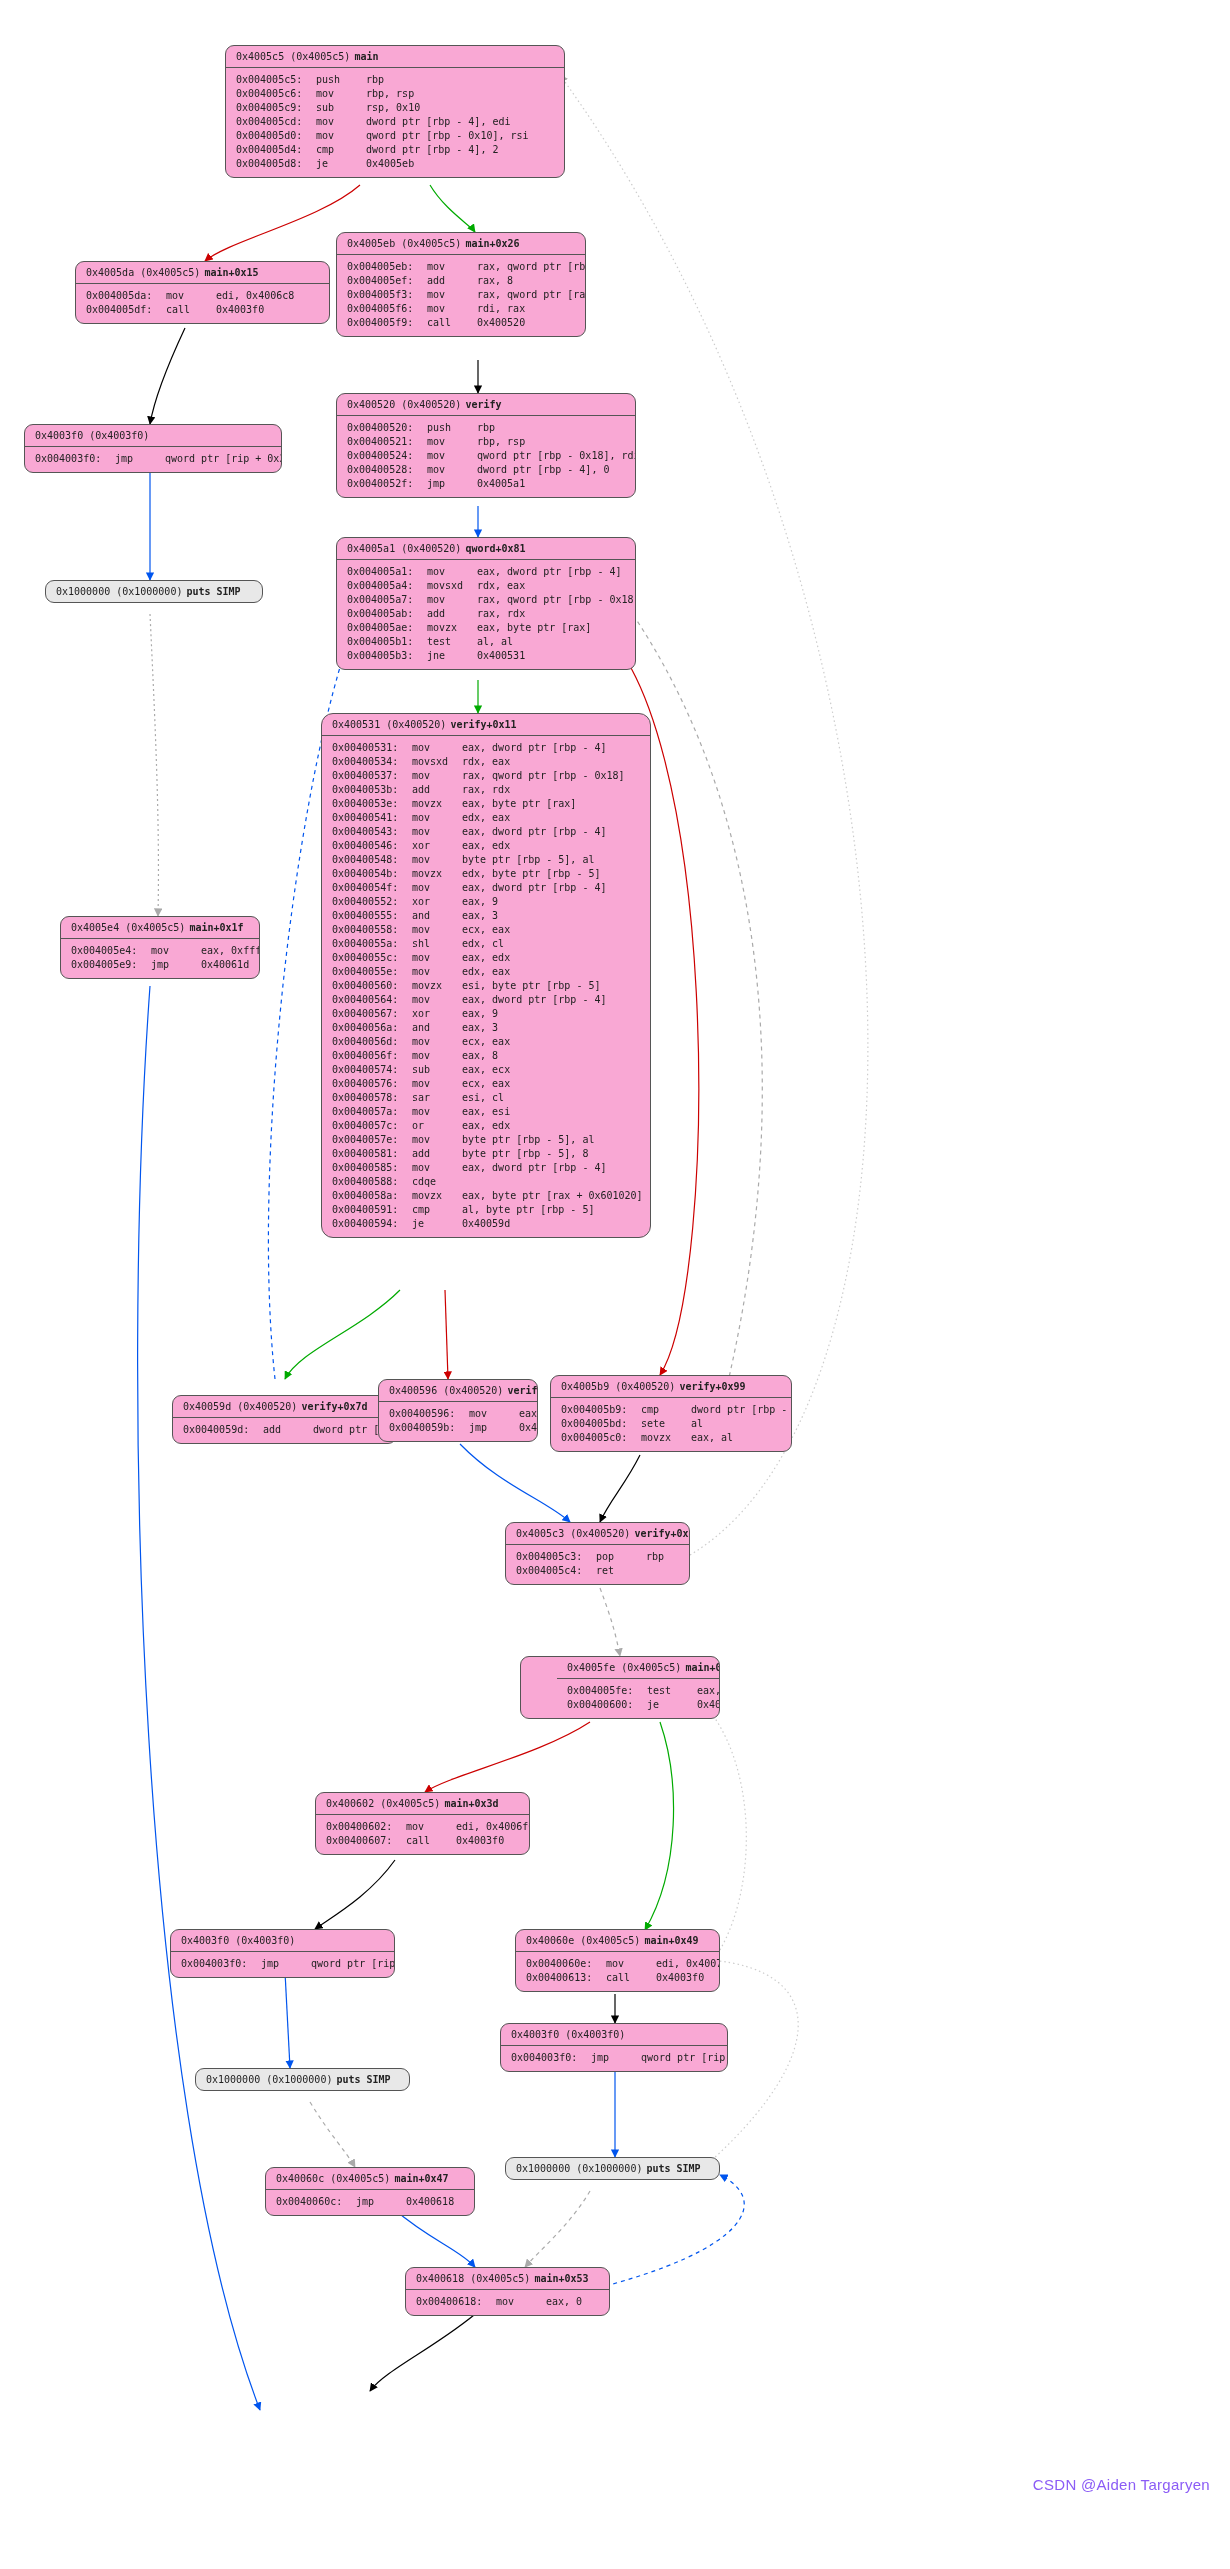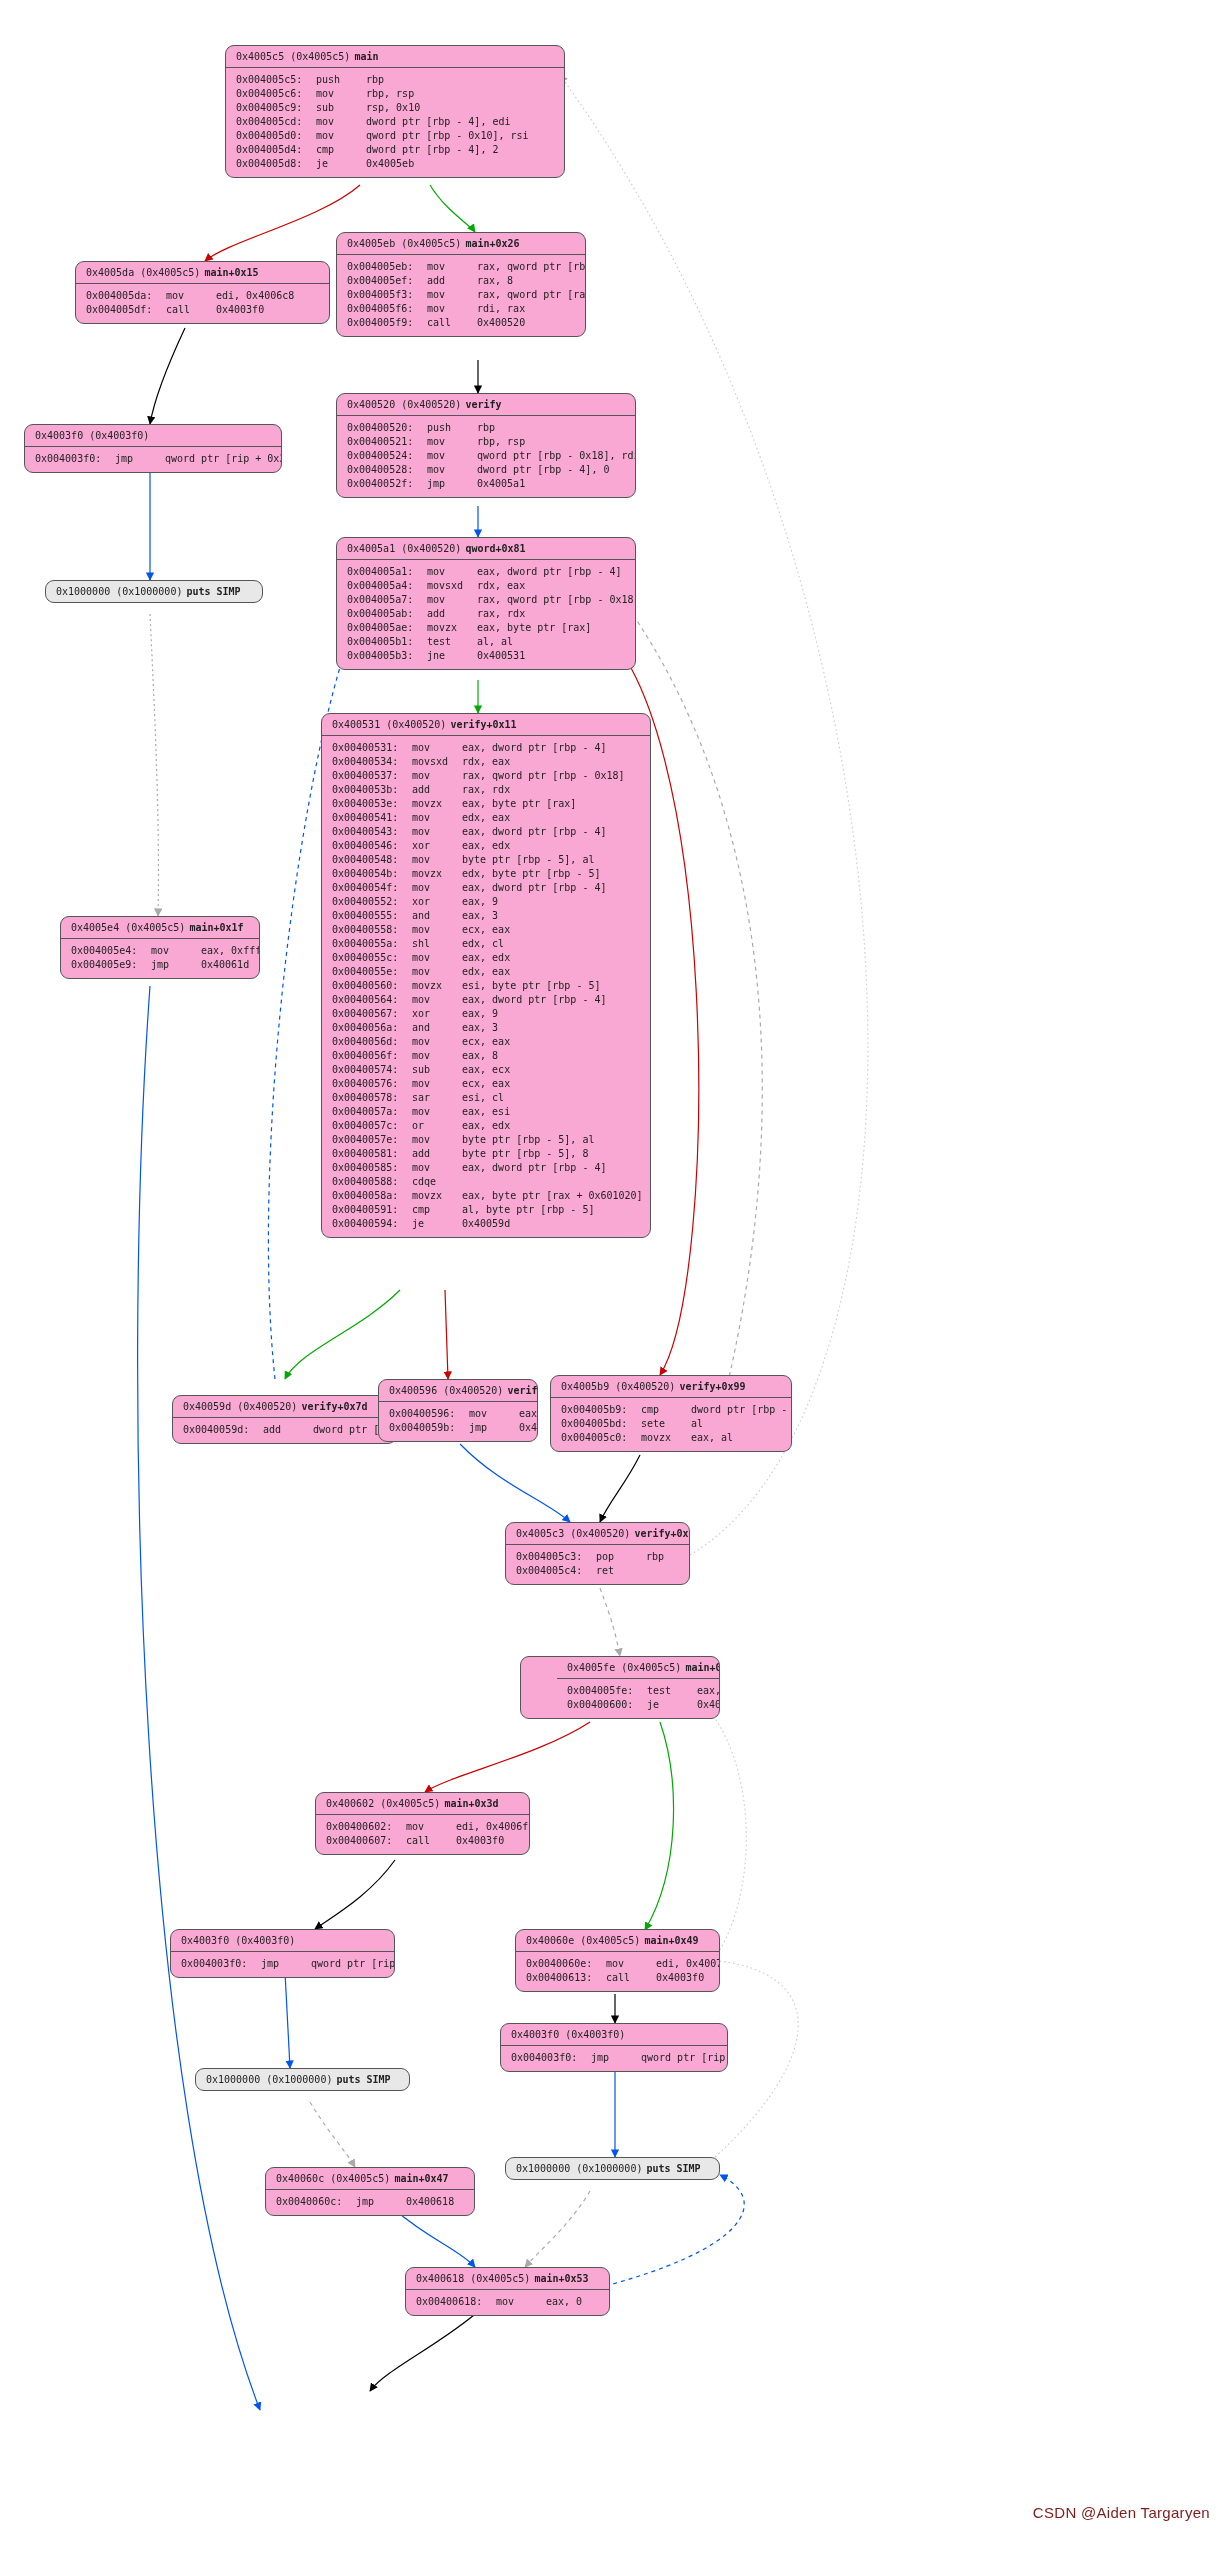--- a/index.html
+++ b/index.html
@@ -8,21 +8,21 @@
   .node{position:absolute;border:1px solid #555;border-radius:9px;background:#f9a8d4;overflow:hidden;box-sizing:border-box}
   .node.stub{background:#e8e8e8}
   .node .title{border-bottom:1px solid #555;padding:5px 10px;white-space:nowrap;font-weight:400}
   .node .title .addr{display:inline}
   .node .title .fn{font-weight:700;margin-left:4px}
   .node .body{padding:5px 0 6px 10px;white-space:pre;line-height:14px}
   .ins{display:block;white-space:pre}
   .ins .a{display:inline-block;width:80px}
   .ins .m{display:inline-block;width:50px}
   .node.stub .title{border-bottom:none}
-  .watermark{position:absolute;right:20px;bottom:48px;color:#7f1d1d;font-family:Arial,Helvetica,sans-serif;font-size:15px;letter-spacing:.3px}
+  .watermark{position:absolute;right:20px;bottom:76px;color:#8b5cf6;font-family:Arial,Helvetica,sans-serif;font-size:15px;letter-spacing:.3px}
 </style>
 </head>
 <body>
 <div id="stage">
 <svg class="edges">
   <defs>
     <marker id="ar-black" viewBox="0 0 10 10" refX="9" refY="5" markerWidth="7" markerHeight="7" orient="auto-start-reverse">
           <path d="M0,0 L10,5 L0,10 z" fill="#000"></path>
         </marker>
     <marker id="ar-red" viewBox="0 0 10 10" refX="9" refY="5" markerWidth="7" markerHeight="7" orient="auto-start-reverse">
@@ -129,21 +129,21 @@
       <div class="body"><span class="ins"><span class="a">0x004005eb:</span><span class="m">mov</span><span class="o">rax, qword ptr [rbp - 0x10]</span></span><span class="ins"><span class="a">0x004005ef:</span><span class="m">add</span><span class="o">rax, 8</span></span><span class="ins"><span class="a">0x004005f3:</span><span class="m">mov</span><span class="o">rax, qword ptr [rax]</span></span><span class="ins"><span class="a">0x004005f6:</span><span class="m">mov</span><span class="o">rdi, rax</span></span><span class="ins"><span class="a">0x004005f9:</span><span class="m">call</span><span class="o">0x400520</span></span></div>
     </div>
     <div class="node" style="left: 336px; top: 393px; width: 300px;">
       <div class="title"><span class="addr">0x400520 (0x400520)</span><span class="fn">verify</span></div>
       <div class="body"><span class="ins"><span class="a">0x00400520:</span><span class="m">push</span><span class="o">rbp</span></span><span class="ins"><span class="a">0x00400521:</span><span class="m">mov</span><span class="o">rbp, rsp</span></span><span class="ins"><span class="a">0x00400524:</span><span class="m">mov</span><span class="o">qword ptr [rbp - 0x18], rdi</span></span><span class="ins"><span class="a">0x00400528:</span><span class="m">mov</span><span class="o">dword ptr [rbp - 4], 0</span></span><span class="ins"><span class="a">0x0040052f:</span><span class="m">jmp</span><span class="o">0x4005a1</span></span></div>
     </div>
     <div class="node" style="left: 336px; top: 537px; width: 300px;">
       <div class="title"><span class="addr">0x4005a1 (0x400520)</span><span class="fn">qword+0x81</span></div>
       <div class="body"><span class="ins"><span class="a">0x004005a1:</span><span class="m">mov</span><span class="o">eax, dword ptr [rbp - 4]</span></span><span class="ins"><span class="a">0x004005a4:</span><span class="m">movsxd</span><span class="o">rdx, eax</span></span><span class="ins"><span class="a">0x004005a7:</span><span class="m">mov</span><span class="o">rax, qword ptr [rbp - 0x18]</span></span><span class="ins"><span class="a">0x004005ab:</span><span class="m">add</span><span class="o">rax, rdx</span></span><span class="ins"><span class="a">0x004005ae:</span><span class="m">movzx</span><span class="o">eax, byte ptr [rax]</span></span><span class="ins"><span class="a">0x004005b1:</span><span class="m">test</span><span class="o">al, al</span></span><span class="ins"><span class="a">0x004005b3:</span><span class="m">jne</span><span class="o">0x400531</span></span></div>
     </div>
-    <div class="node" style="left: 321px; top: 713px; width: 330px;">
+    <div class="node" style="left: 321px; top: 713px; width: 330px; border-radius: 12px;">
       <div class="title"><span class="addr">0x400531 (0x400520)</span><span class="fn">verify+0x11</span></div>
       <div class="body"><span class="ins"><span class="a">0x00400531:</span><span class="m">mov</span><span class="o">eax, dword ptr [rbp - 4]</span></span><span class="ins"><span class="a">0x00400534:</span><span class="m">movsxd</span><span class="o">rdx, eax</span></span><span class="ins"><span class="a">0x00400537:</span><span class="m">mov</span><span class="o">rax, qword ptr [rbp - 0x18]</span></span><span class="ins"><span class="a">0x0040053b:</span><span class="m">add</span><span class="o">rax, rdx</span></span><span class="ins"><span class="a">0x0040053e:</span><span class="m">movzx</span><span class="o">eax, byte ptr [rax]</span></span><span class="ins"><span class="a">0x00400541:</span><span class="m">mov</span><span class="o">edx, eax</span></span><span class="ins"><span class="a">0x00400543:</span><span class="m">mov</span><span class="o">eax, dword ptr [rbp - 4]</span></span><span class="ins"><span class="a">0x00400546:</span><span class="m">xor</span><span class="o">eax, edx</span></span><span class="ins"><span class="a">0x00400548:</span><span class="m">mov</span><span class="o">byte ptr [rbp - 5], al</span></span><span class="ins"><span class="a">0x0040054b:</span><span class="m">movzx</span><span class="o">edx, byte ptr [rbp - 5]</span></span><span class="ins"><span class="a">0x0040054f:</span><span class="m">mov</span><span class="o">eax, dword ptr [rbp - 4]</span></span><span class="ins"><span class="a">0x00400552:</span><span class="m">xor</span><span class="o">eax, 9</span></span><span class="ins"><span class="a">0x00400555:</span><span class="m">and</span><span class="o">eax, 3</span></span><span class="ins"><span class="a">0x00400558:</span><span class="m">mov</span><span class="o">ecx, eax</span></span><span class="ins"><span class="a">0x0040055a:</span><span class="m">shl</span><span class="o">edx, cl</span></span><span class="ins"><span class="a">0x0040055c:</span><span class="m">mov</span><span class="o">eax, edx</span></span><span class="ins"><span class="a">0x0040055e:</span><span class="m">mov</span><span class="o">edx, eax</span></span><span class="ins"><span class="a">0x00400560:</span><span class="m">movzx</span><span class="o">esi, byte ptr [rbp - 5]</span></span><span class="ins"><span class="a">0x00400564:</span><span class="m">mov</span><span class="o">eax, dword ptr [rbp - 4]</span></span><span class="ins"><span class="a">0x00400567:</span><span class="m">xor</span><span class="o">eax, 9</span></span><span class="ins"><span class="a">0x0040056a:</span><span class="m">and</span><span class="o">eax, 3</span></span><span class="ins"><span class="a">0x0040056d:</span><span class="m">mov</span><span class="o">ecx, eax</span></span><span class="ins"><span class="a">0x0040056f:</span><span class="m">mov</span><span class="o">eax, 8</span></span><span class="ins"><span class="a">0x00400574:</span><span class="m">sub</span><span class="o">eax, ecx</span></span><span class="ins"><span class="a">0x00400576:</span><span class="m">mov</span><span class="o">ecx, eax</span></span><span class="ins"><span class="a">0x00400578:</span><span class="m">sar</span><span class="o">esi, cl</span></span><span class="ins"><span class="a">0x0040057a:</span><span class="m">mov</span><span class="o">eax, esi</span></span><span class="ins"><span class="a">0x0040057c:</span><span class="m">or</span><span class="o">eax, edx</span></span><span class="ins"><span class="a">0x0040057e:</span><span class="m">mov</span><span class="o">byte ptr [rbp - 5], al</span></span><span class="ins"><span class="a">0x00400581:</span><span class="m">add</span><span class="o">byte ptr [rbp - 5], 8</span></span><span class="ins"><span class="a">0x00400585:</span><span class="m">mov</span><span class="o">eax, dword ptr [rbp - 4]</span></span><span class="ins"><span class="a">0x00400588:</span><span class="m">cdqe</span><span class="o"></span></span><span class="ins"><span class="a">0x0040058a:</span><span class="m">movzx</span><span class="o">eax, byte ptr [rax + 0x601020]</span></span><span class="ins"><span class="a">0x00400591:</span><span class="m">cmp</span><span class="o">al, byte ptr [rbp - 5]</span></span><span class="ins"><span class="a">0x00400594:</span><span class="m">je</span><span class="o">0x40059d</span></span></div>
     </div>
     <div class="node" style="left: 172px; top: 1379px; width: 225px; margin-top: 16px;">
       <div class="title"><span class="addr">0x40059d (0x400520)</span><span class="fn">verify+0x7d</span></div>
       <div class="body"><span class="ins"><span class="a">0x0040059d:</span><span class="m">add</span><span class="o">dword ptr [rbp - 4], 1</span></span></div>
     </div>
     <div class="node" style="left: 378px; top: 1379px; width: 160px;">
       <div class="title"><span class="addr">0x400596 (0x400520)</span><span class="fn">verify+0x76</span></div>
       <div class="body"><span class="ins"><span class="a">0x00400596:</span><span class="m">mov</span><span class="o">eax, 0</span></span><span class="ins"><span class="a">0x0040059b:</span><span class="m">jmp</span><span class="o">0x4005c3</span></span></div>

